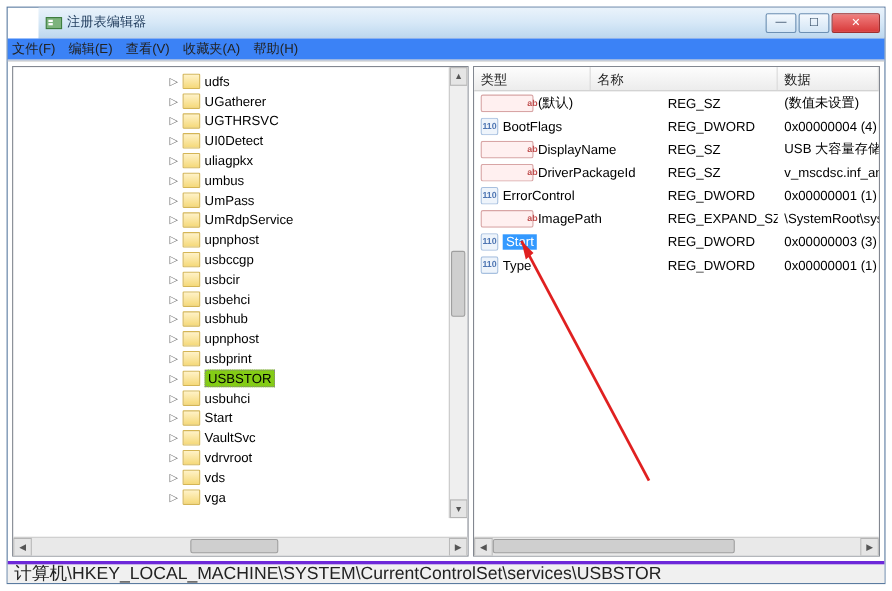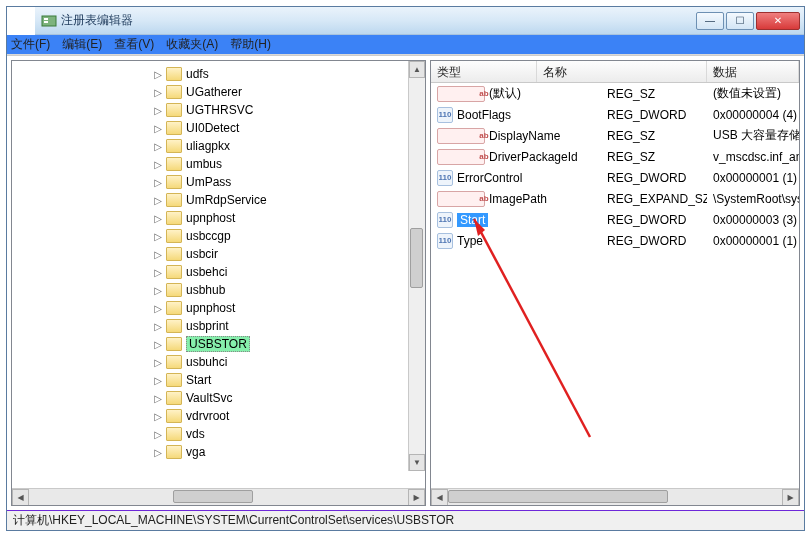--- a/index.html
+++ b/index.html
@@ -15,21 +15,21 @@
   .menubar span { }
   .client { flex:1; display:flex; border-top:1px solid #ccc; overflow:hidden; }
   .pane { position:relative; border:1px solid #828790; background:#fff; overflow:hidden; }
   .pane-left { width:415px; margin:4px 2px 4px 4px; display:flex; flex-direction:column;}
   .pane-right { flex:1; margin:4px 4px 4px 2px; display:flex; flex-direction:column;}
   .tree-wrap { flex:1; overflow:hidden; position:relative;}
   .tree { position:absolute; left:140px; top:4px; }
   .tree-row { display:flex; align-items:center; height:18px; white-space:nowrap; }
   .tree-row .exp { width:12px; text-align:center; color:#6b6b6b; font-size:10px; margin-right:2px;}
   .tree-row .folder { width:16px; height:14px; background: linear-gradient(to bottom,#fff2c7,#f5d97a); border:1px solid #d4b555; border-radius:1px; margin-right:4px;}
-  .tree-row.selected .label { background:#86efac; border:1px dotted #888; padding:0 2px;}
+  .tree-row.selected .label { background:#84cc16; border:1px dotted #888; padding:0 2px;}
   .tree-row .label { font-size:12px; color:#000; }
   .h-scroll { height:17px; background:#efefef; border-top:1px solid #c9c9c9; display:flex; align-items:center; position:relative;}
   .h-scroll .track { flex:1; height:17px; background:#e9e9e9; position:relative;}
   .h-scroll .thumb { position:absolute; left:38%; top:1px; width:80px; height:13px; background:#cfcfcf; border:1px solid #9f9f9f; border-radius:2px;}
   .h-scroll .arrow { width:17px; height:17px; background:#e5e5e5; border:1px solid #b5b5b5; display:flex; align-items:center; justify-content:center; font-size:8px; color:#555;}
   .v-scroll { width:17px; background:#efefef; border-left:1px solid #c9c9c9; position:absolute; right:0; top:0; bottom:17px; display:flex; flex-direction:column;}
   .v-scroll .arrow { height:17px; background:#e5e5e5; border:1px solid #b5b5b5; display:flex; align-items:center; justify-content:center; font-size:8px; color:#555;}
   .v-scroll .track { flex:1; position:relative;}
   .v-scroll .thumb { position:absolute; top:40%; left:1px; width:13px; height:60px; background:#cfcfcf; border:1px solid #9f9f9f; border-radius:2px;}
   .list-header { height:22px; background: linear-gradient(to bottom,#fdfdfd,#ececec); border-bottom:1px solid #c9c9c9; display:flex; }
@@ -40,21 +40,21 @@
   .list-body { flex:1; overflow:hidden; position:relative;}
   .row { display:flex; align-items:center; height:21px; }
   .cell { padding:0 6px; font-size:12px; white-space:nowrap; overflow:hidden; }
   .cell.name { width:170px; display:flex; align-items:center; }
   .cell.type { width:106px; }
   .cell.data { flex:1; }
   .reg-icon { width:16px; height:16px; border:1px solid #aaa; border-radius:2px; margin-right:4px; display:flex; align-items:center; justify-content:center; font-size:8px; font-weight:bold;}
   .reg-icon.sz { background:#fff0f0; color:#c05050; border-color:#d8a5a5;padding-left:46px;}
   .reg-icon.bin { background:#eef4fb; color:#4f76b3; border-color:#a7c0df;}
   .row.selected .namelabel { background:#3399ff; color:#fff; padding:0 3px;}
-  .statusbar { height:20px; background:#f0f0f0; border-top:1px solid #6d28d9; display:flex; align-items:center; padding:0 6px; font-size:12px; color:#222;}
+  .statusbar { height:20px; background:#f0f0f0; border-top:3px solid #6d28d9; display:flex; align-items:center; padding:0 6px; font-size:16px; color:#222;}
   
   .arrow-overlay { position:absolute; left:0; top:0; width:100%; height:100%; pointer-events:none; }
 </style>
 </head>
 <body>
 
 <div class="window">
 
   <div class="titlebar">
     <svg class="icon" viewBox="0 0 16 16">

